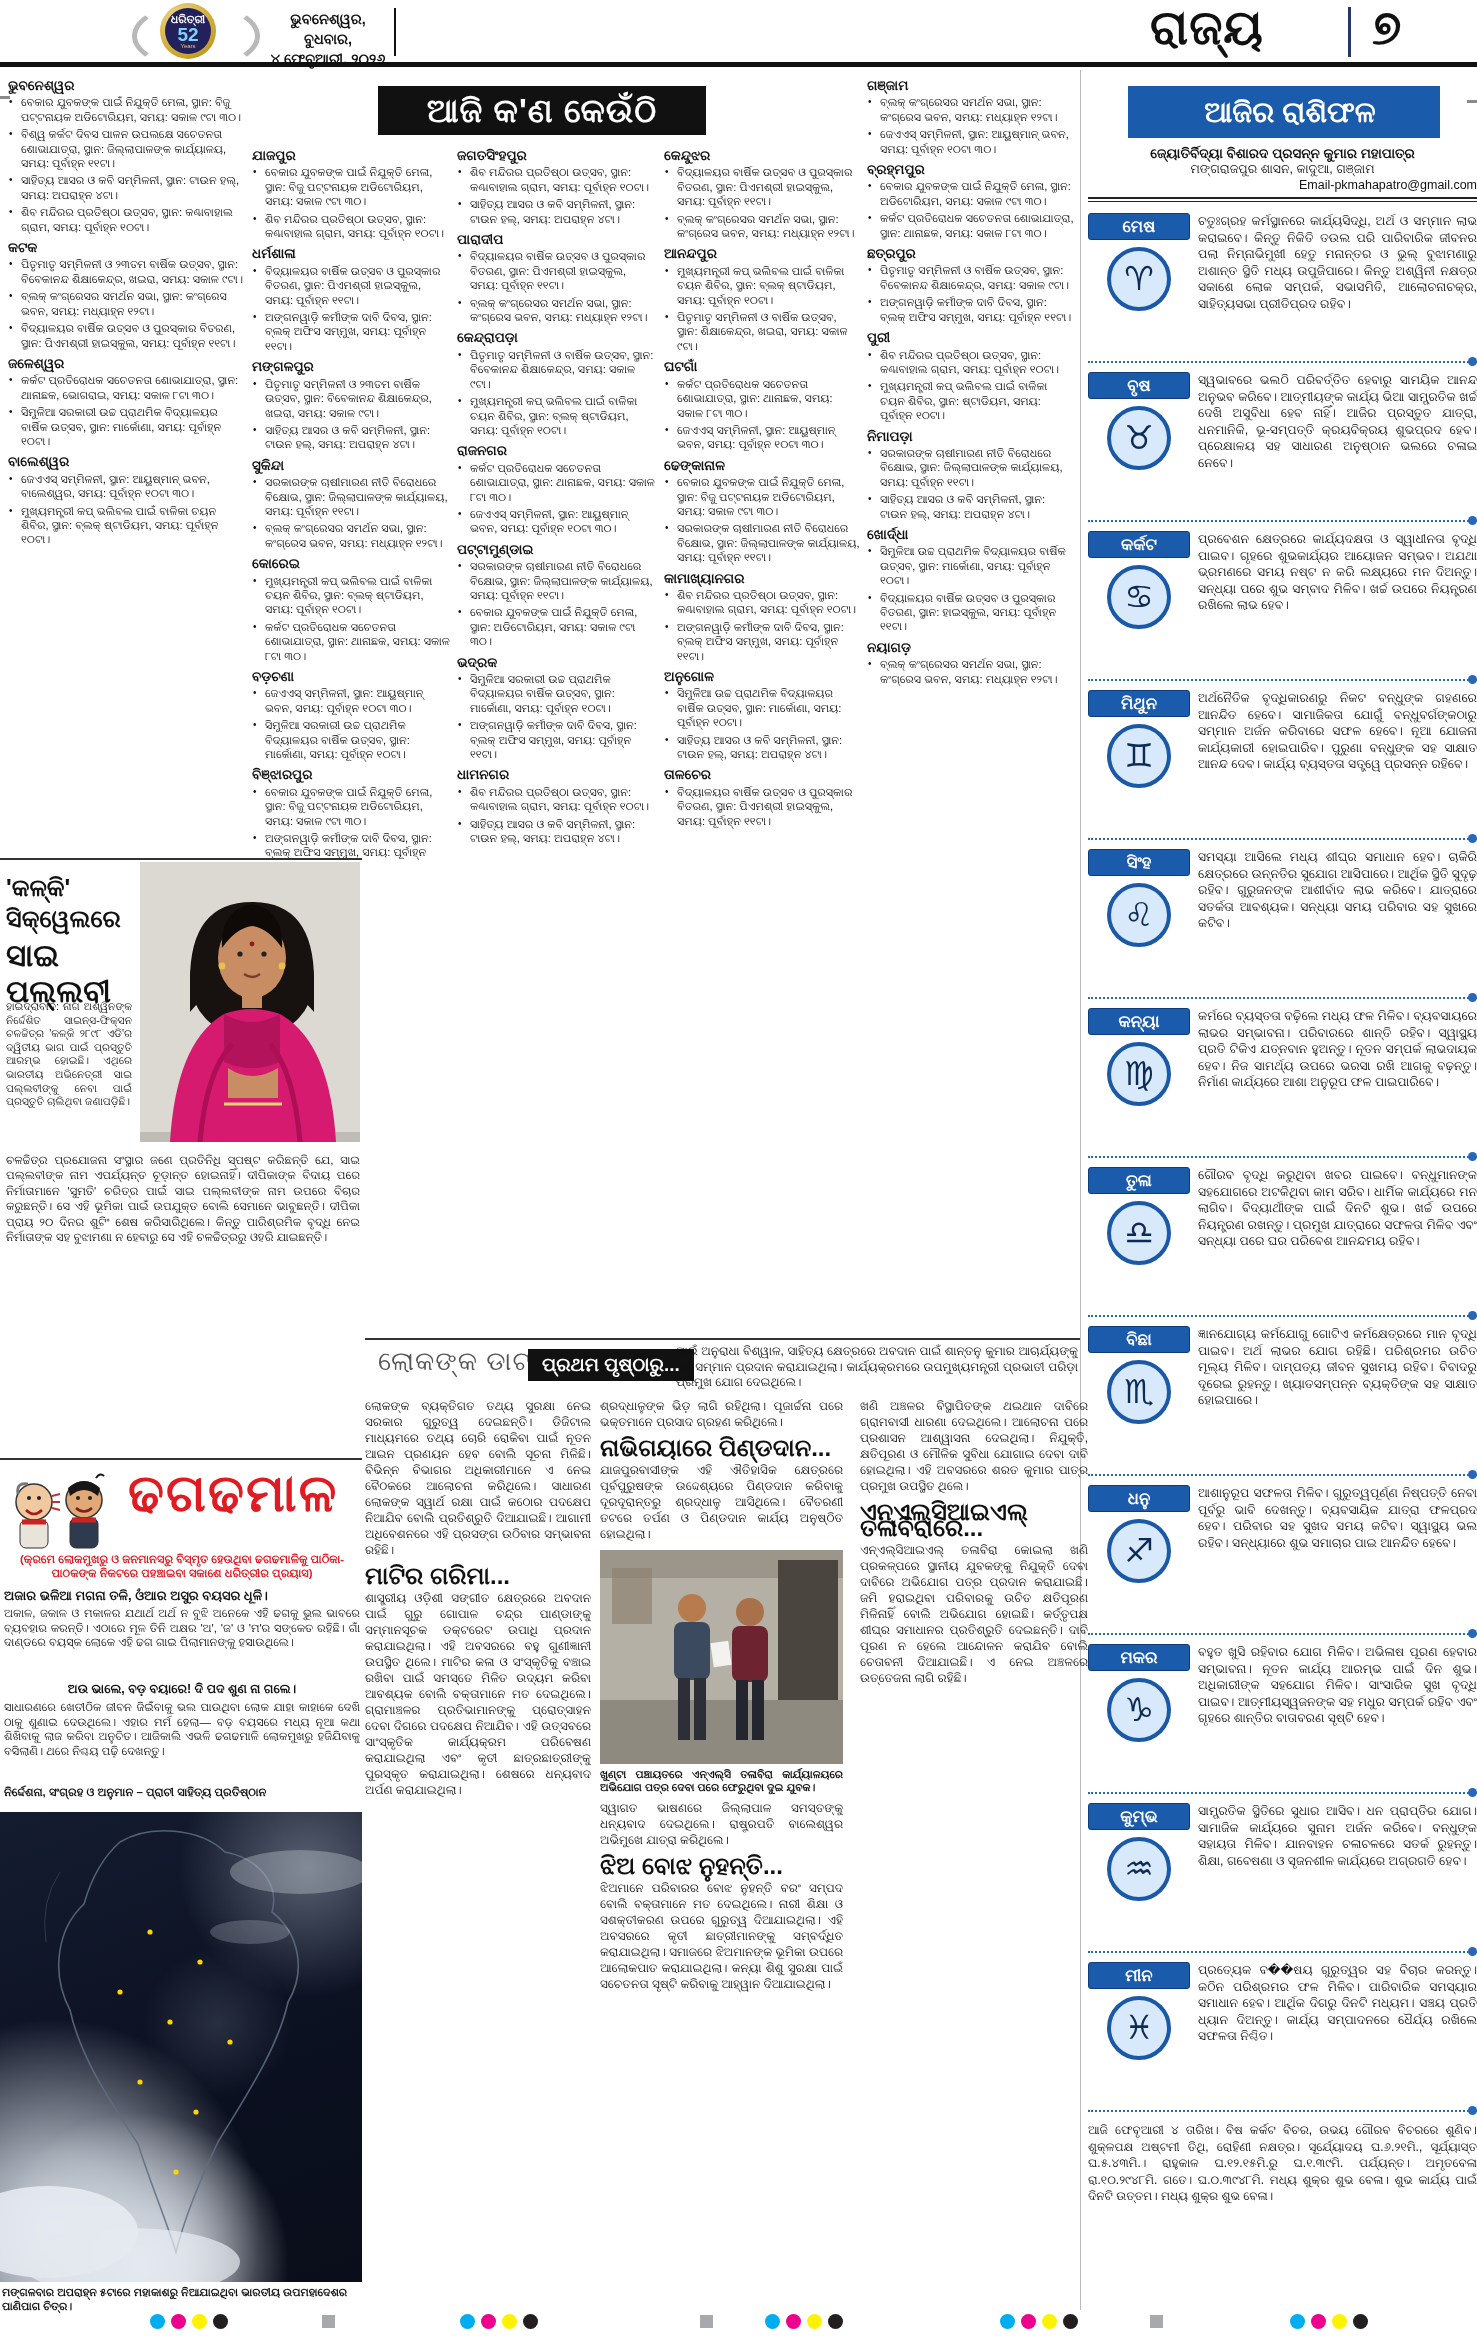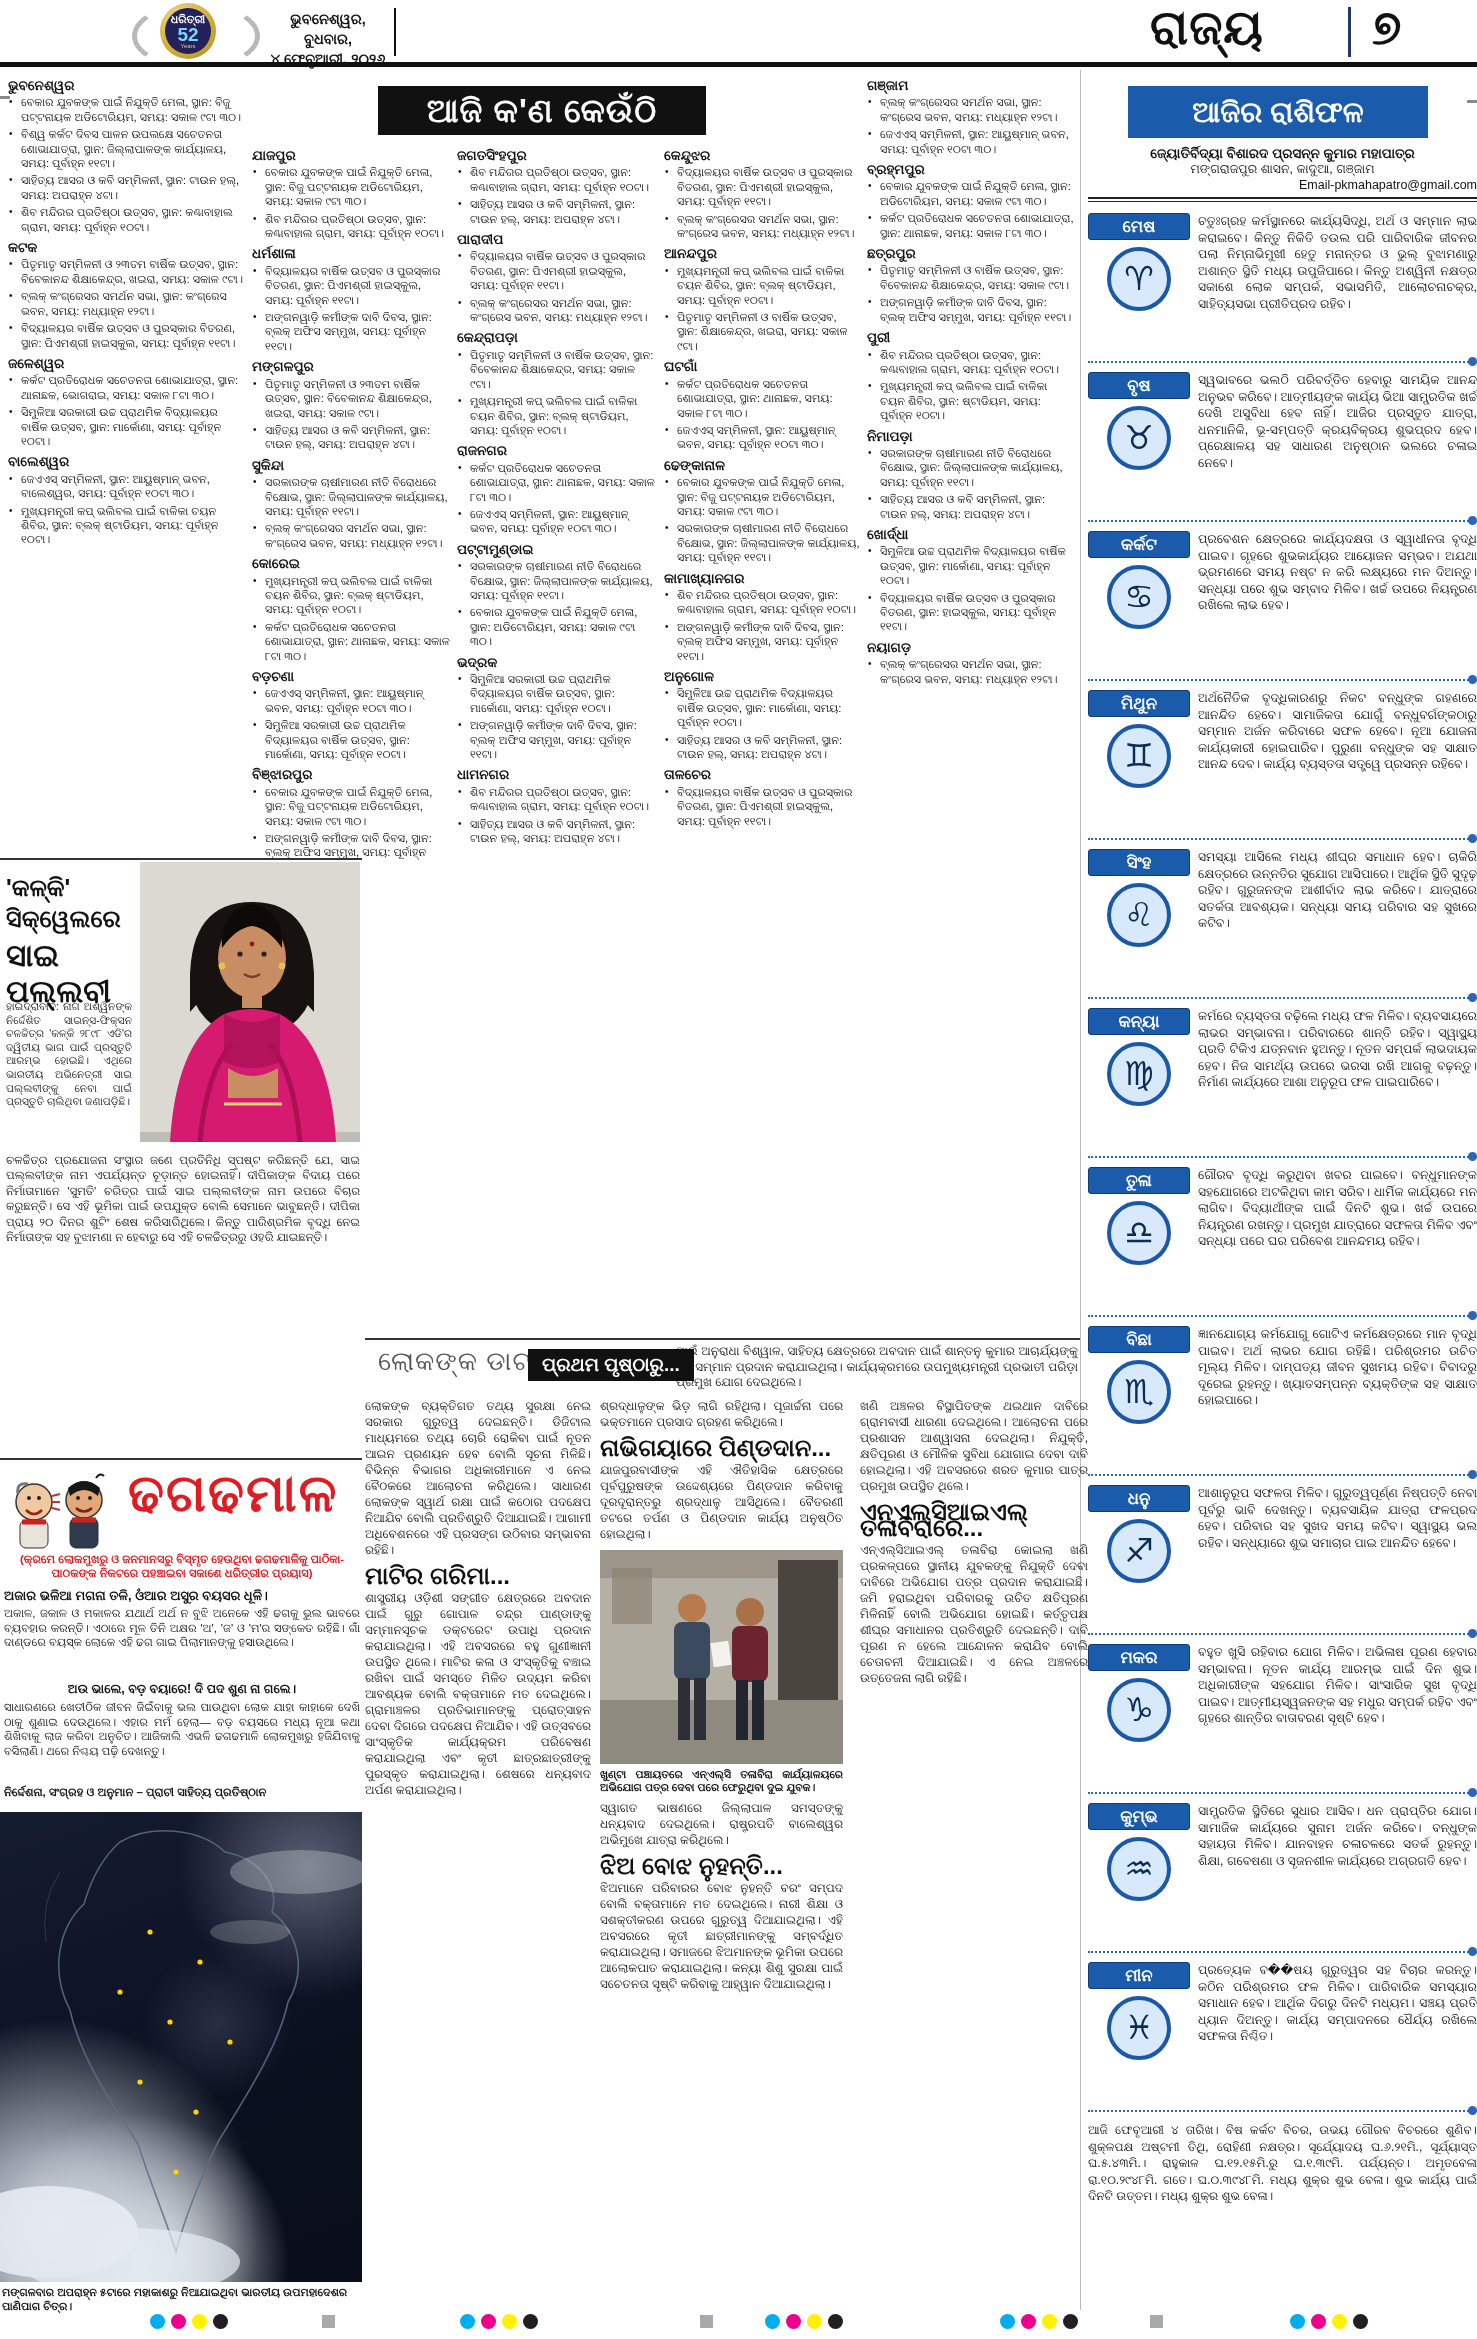--- a/index.html
+++ b/index.html
@@ -28,21 +28,21 @@
   .lcol{overflow:hidden;font-size:11.2px;line-height:14.4px;}
   .district{font-weight:bold;font-size:13.5px;margin:7px 0 2px;}
   .li{position:relative;padding-left:13px;margin-bottom:3px;text-align:left;}
   .blt{position:absolute;left:1px;top:0;font-size:10px;}
   .banner-black{background:#111;color:#fff;font-weight:bold;text-align:center;}
   #main-banner{left:378px;top:86px;width:328px;height:49px;font-size:33px;line-height:49px;letter-spacing:1px;}
   
   .vrule{left:1080px;top:70px;width:1px;height:2240px;background:#bbb;}
   .horo{left:1088px;top:72px;width:389px;height:2258px;overflow:hidden;}
   .horo-banner{margin:14px 0 8px 40px;width:300px;height:52px;background:#1b5bab;color:#fff;
-               font-size:29px;font-weight:bold;text-align:center;line-height:52px;}
+               font-size:29px;font-weight:bold;text-align:center;line-height:52px;padding-left:12px;}
   .credit1{font-weight:bold;font-size:13.5px;text-align:center;margin-top:4px;}
   .credit2{font-size:12.5px;text-align:center;}
   .credit3{font-size:12.5px;text-align:right;margin-top:1px;}
   .dblrule{border-top:2px solid #222;border-bottom:1px solid #222;height:2px;margin:5px 0 2px;}
   .sign{position:relative;border-bottom:2px dotted #2a66b8;padding:9px 0 10px;min-height:138px;}
   .sign::after{content:'';position:absolute;right:0;bottom:-5px;width:9px;height:9px;background:#2a66b8;border-radius:50%;}
   .sign .lft{float:left;width:102px;text-align:center;margin-right:8px;}
   .sbadge{display:block;background:#1b5bab;color:#fff;font-weight:bold;font-size:16.5px;
           padding:3px 0;border-radius:3px;border:1px solid #0d3c7c;}
   .sicon{display:inline-block;margin-top:7px;width:56px;height:56px;border:4px solid #1a58a8;border-radius:50%;

